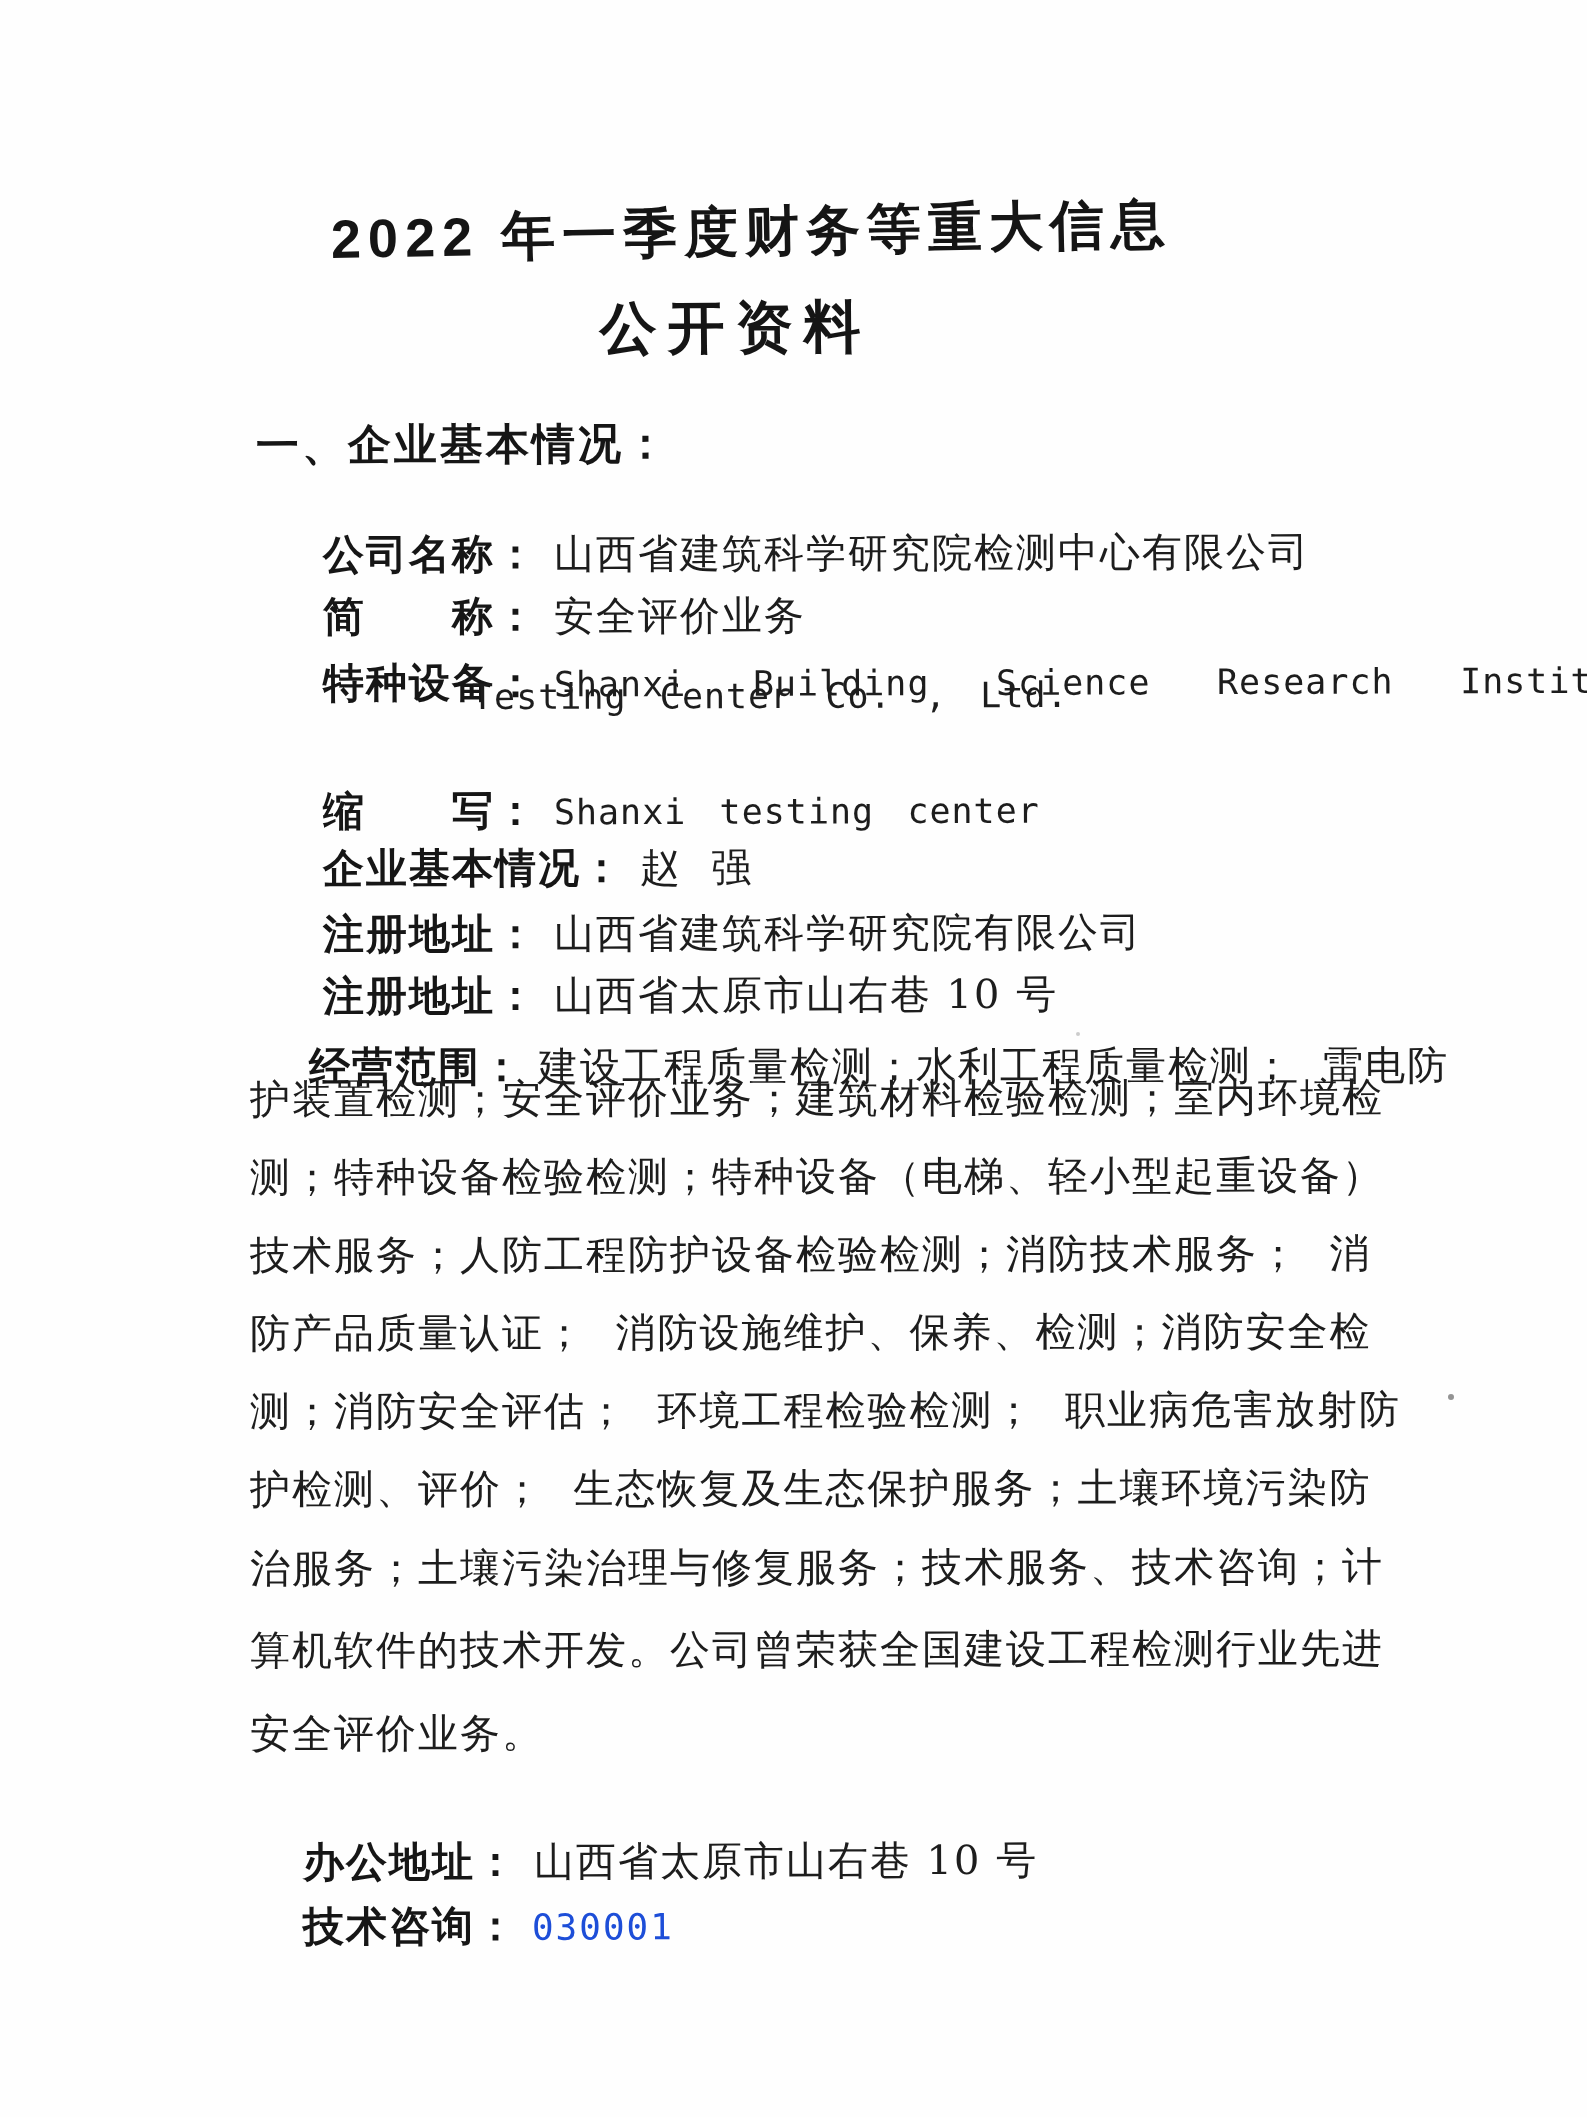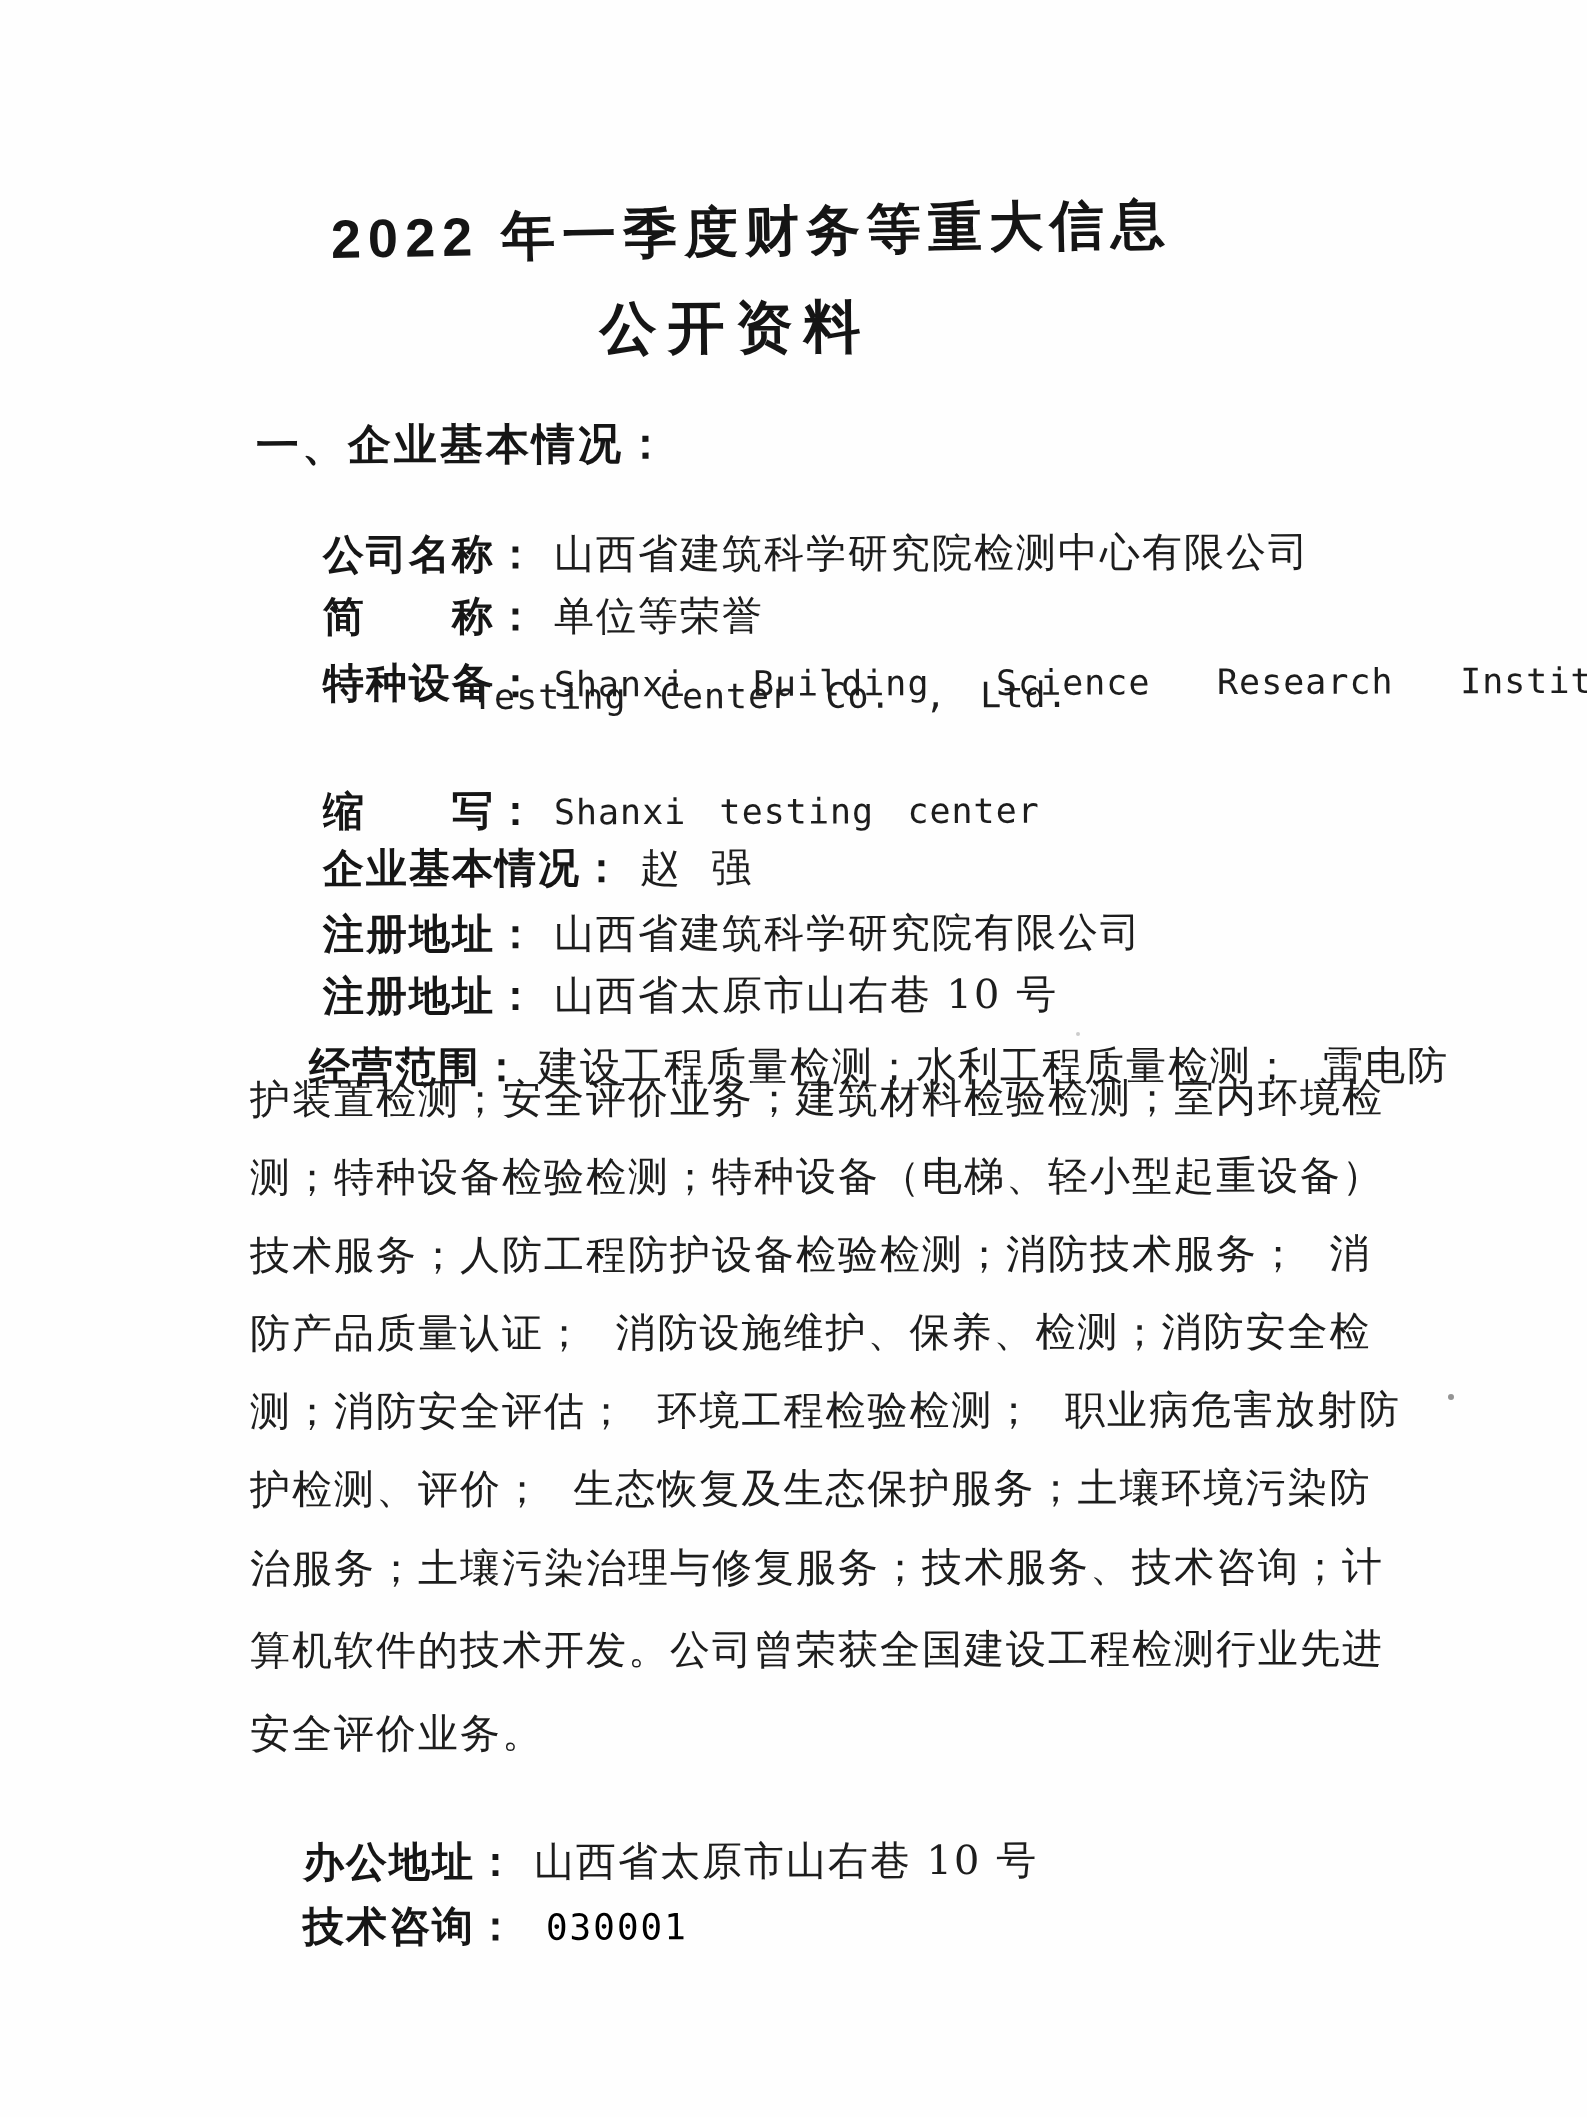--- a/index.html
+++ b/index.html
@@ -73,22 +73,22 @@
     font-size: 40px;
     letter-spacing: 2px;
     color: #1d1d1d;
     transform: rotate(-0.1deg);
   }
   .addr { left: 252px; }
   .mono-value {
     font-family: "DejaVu Sans Mono", "Liberation Mono", monospace;
     font-size: 36px;
     letter-spacing: 2px;
-    margin-left: 28px;
-    color: #000000;
+    margin-left: 14px;
+    color: #1d4ed8;
   }
   .speck {
     position: absolute;
     background: #6f6f6f;
     border-radius: 50%;
     opacity: 0.75;
   }
 </style>
 </head>
 <body>
@@ -98,21 +98,21 @@
   <div class="line title-line title1">2022 年一季度财务等重大信息</div>
   <div class="line title-line title2">公开资料</div>
 
   <div class="line heading">一、企业基本情况：</div>
 
   <div class="line field" style="top:480px">
     <span class="label">公司名称：</span><span class="value">山西省建筑科学研究院检测中心有限公司</span>
   </div>
 
   <div class="line field" style="top:543px">
-    <span class="label">简　　称：</span><span class="value">单位等荣誉</span>
+    <span class="label">简　　称：</span><span class="value">安全评价业务</span>
   </div>
 
   <div class="line field" style="top:608px">
     <span class="label">特种设备：</span><span class="value latin">Shanxi  Building  Science  Research  Institute</span>
   </div>
 
   <div class="line latin latin-cont">Testing Center Co. , Ltd.</div>
 
   <div class="line field" style="top:737px">
     <span class="label">缩　　写：</span><span class="value latin">Shanxi testing center</span>

